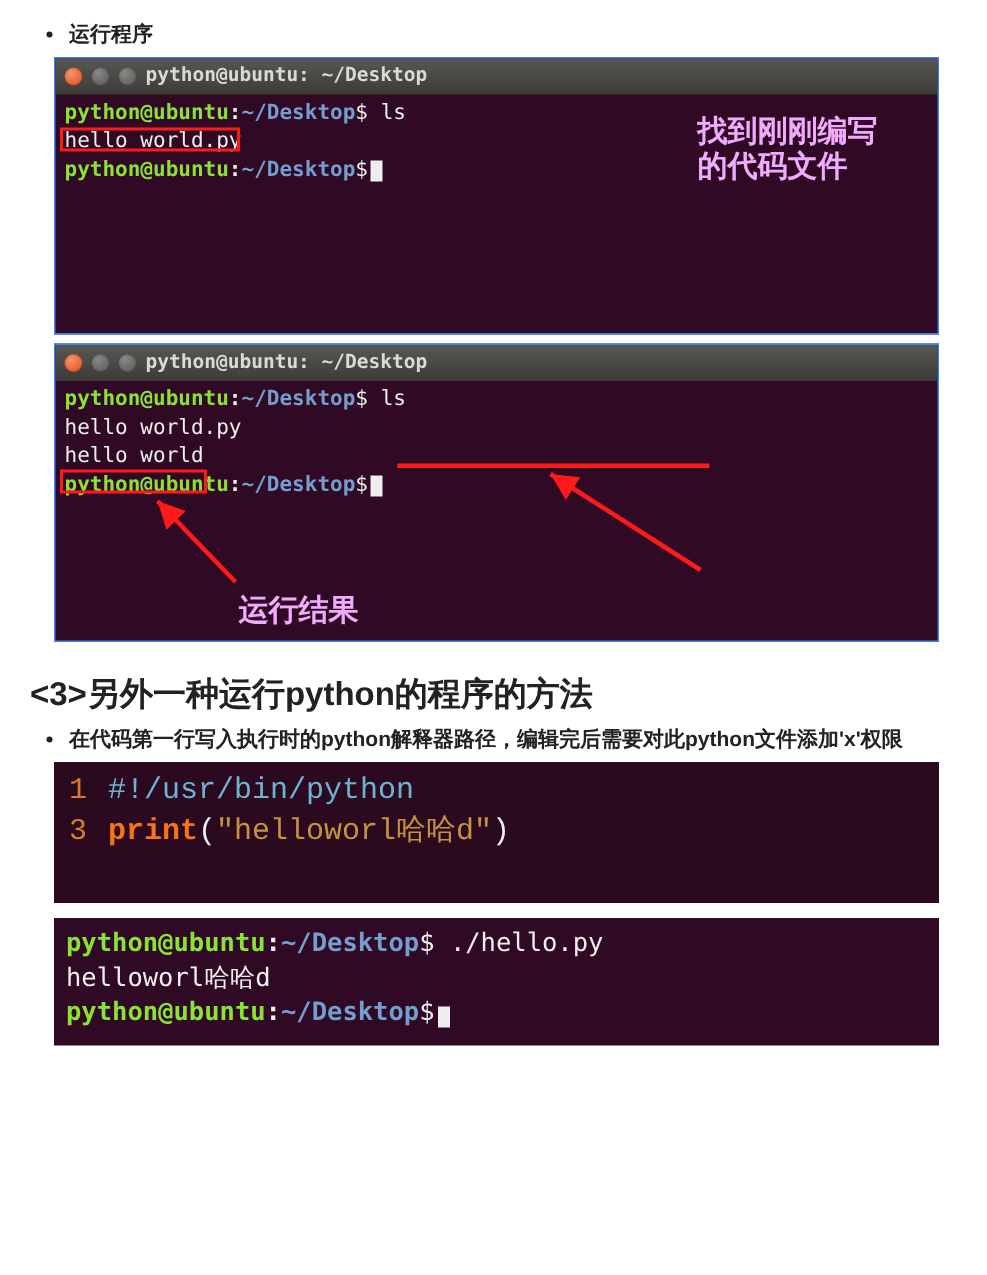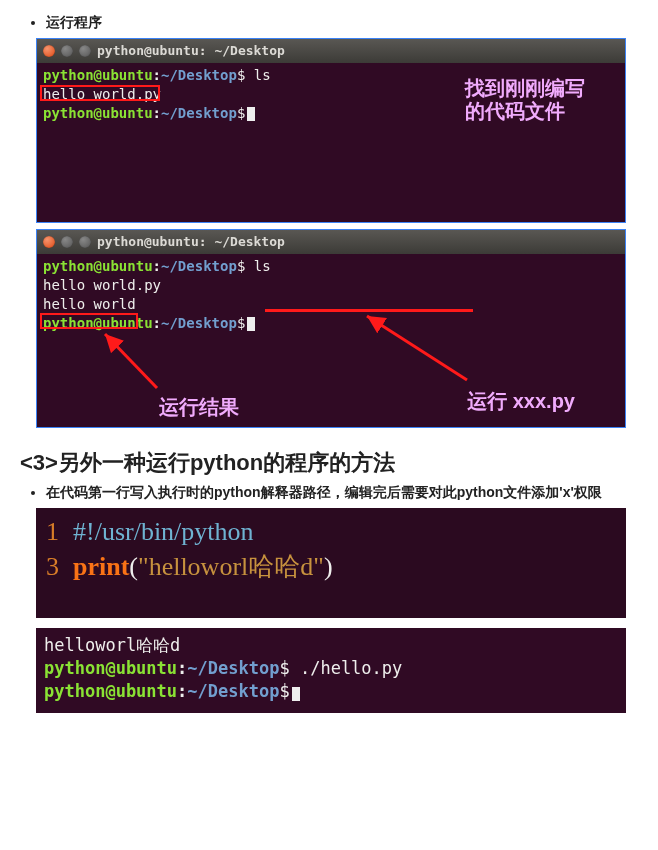--- a/index.html
+++ b/index.html
@@ -72,22 +72,22 @@
     font-size: 20px;
     line-height: 1.15;
     white-space: nowrap;
   }
   .arrow-svg { position:absolute; pointer-events:none; }
 
   .code-editor {
     background: #2b0a20;
     padding: 6px 24px 10px 10px;
     margin: 6px 0 6px 16px;
-    font-family: Liberation Serif, serif;
-    font-size: 26px;
+    font-family: Liberation Mono, monospace;
+    font-size: 20px;
     line-height: 1.35;
     color: #eee;
     box-sizing: border-box;
   }
   .ln  { color: #d87d28; margin-right: 14px; }
   .cm  { color: #6fb3d2; }
   .kw  { color: #f97316; font-weight: 700; }
   .str { color: #c7923e; }
   .pun { color: #eeeeec; }
 
@@ -157,33 +157,32 @@
     <svg class="arrow-svg" style="left:320px; top:56px;" width="120" height="80">
       <defs>
           <marker id="ah2" markerWidth="8" markerHeight="8" refX="6" refY="3" orient="auto">
             <path d="M0,0 L6,3 L0,6 Z" fill="#ff1a1a"></path>
           </marker>
         </defs>
       <line x1="110" y1="70" x2="10" y2="6" stroke="#ff1a1a" stroke-width="3" marker-end="url(#ah2)"></line>
     </svg>
 
     <div class="annot" style="left:122px; bottom:8px;">运行结果</div>
-    <div class="annot" style="right:50px; bottom:14px;">运行 xxx.py</div>
   </div>
 </div>
 
 <h2>&lt;3&gt;另外一种运行python的程序的方法</h2>
 
 <ul>
     <li>在代码第一行写入执行时的python解释器路径，编辑完后需要对此python文件添加'x'权限</li>
   </ul>
 
 <div class="code-editor" style="width:590px;">
   <div><span class="ln">1</span><span class="cm">#!/usr/bin/python</span></div>
   <div><span class="ln">3</span><span class="kw">print</span><span class="pun">(</span><span class="str">"helloworl哈哈d"</span><span class="pun">)</span></div>
   <div style="height:24px;"></div>
 </div>
 
 <div class="exec-window" style="width:590px;">
+  <div class="term-line"><span class="u">python@ubuntu</span><span class="sep">:</span><span class="p">~/Desktop</span><span class="d">$</span><span class="d"> </span><span class="d">./hello.py</span></div>
   <div class="term-line d">helloworl哈哈d</div>
-  <div class="term-line"><span class="u">python@ubuntu</span><span class="sep">:</span><span class="p">~/Desktop</span><span class="d">$</span><span class="d"> </span><span class="d">./hello.py</span></div>
   <div class="term-line"><span class="u">python@ubuntu</span><span class="sep">:</span><span class="p">~/Desktop</span><span class="d">$</span><span class="cursor"></span></div>
 </div>
 
 </body></html>

